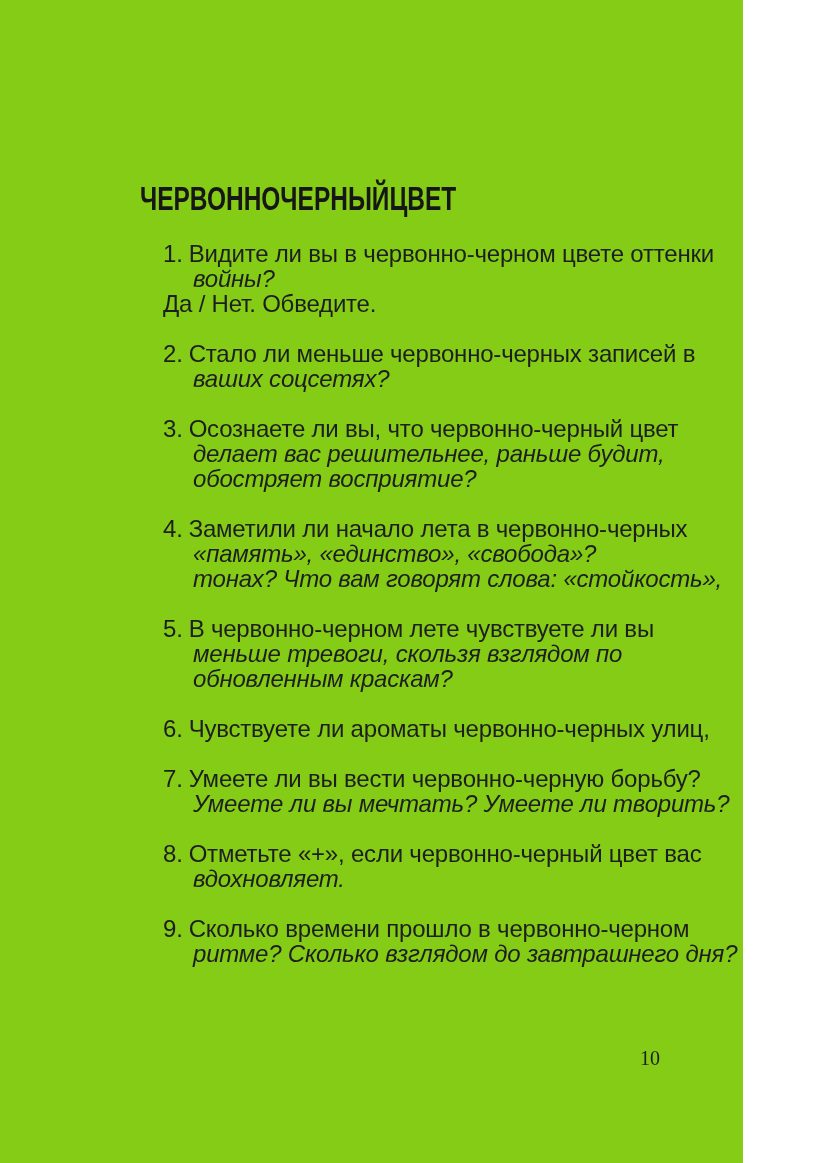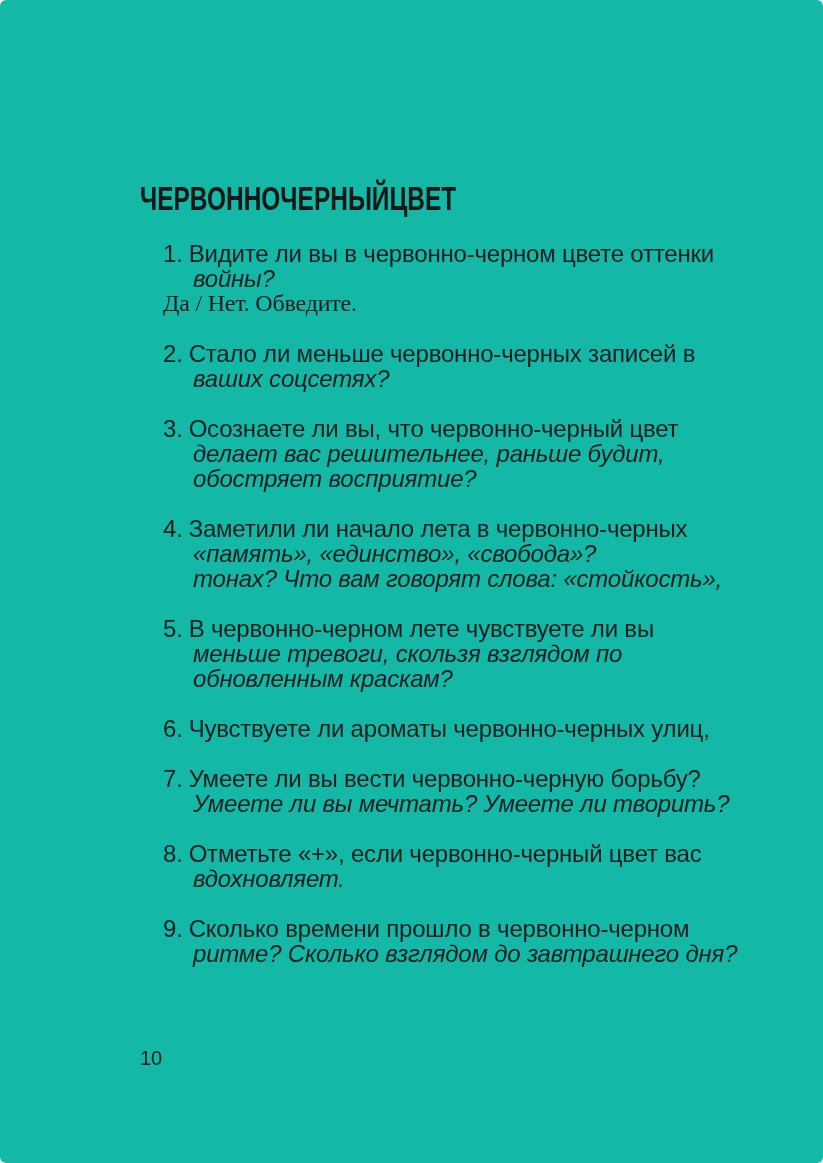--- a/index.html
+++ b/index.html
@@ -2,27 +2,26 @@
 <html lang="ru"><head>
 <meta charset="utf-8">
 <style>
   html, body {
     margin: 0;
     padding: 0;
     background: #ffffff;
   }
   .page {
     position: relative;
-    width: 823px;
+    width: 743px;
     height: 1163px;
-    background: #14b8a6;
+    background: #84cc16;
     font-family: "Liberation Sans", "DejaVu Sans", sans-serif;
     color: #1e1e1e;
     overflow: hidden;
-    border-radius: 6px;
   }
   .title {
     position: absolute;
     left: 140px;
     top: 181px;
     margin: 0;
     font-size: 34px;
     font-weight: bold;
     line-height: 34px;
     letter-spacing: 0px;
@@ -50,32 +49,32 @@
   .num {
     display: inline-block;
     margin-right: 6px;
   }
   .cont {
     margin-left: 30px;
     font-style: italic;
   }
   .note {
     margin-left: 0;
-    font-family: Liberation Serif, serif;
   }
   .page-number {
     position: absolute;
     left: 140px;
     top: 1046px;
     width: 520px;
     height: 25px;
     line-height: 25px;
-    text-align: left;
+    text-align: right;
     font-size: 20px;
     color: #1e1e1e;
+    font-family: Liberation Serif, serif;
   }
 </style>
 </head>
 <body>
 
 <div class="page">
 
   <h1 class="title">ЧЕРВОННОЧЕРНЫЙЦВЕТ</h1>
 
   <div class="question-list">

